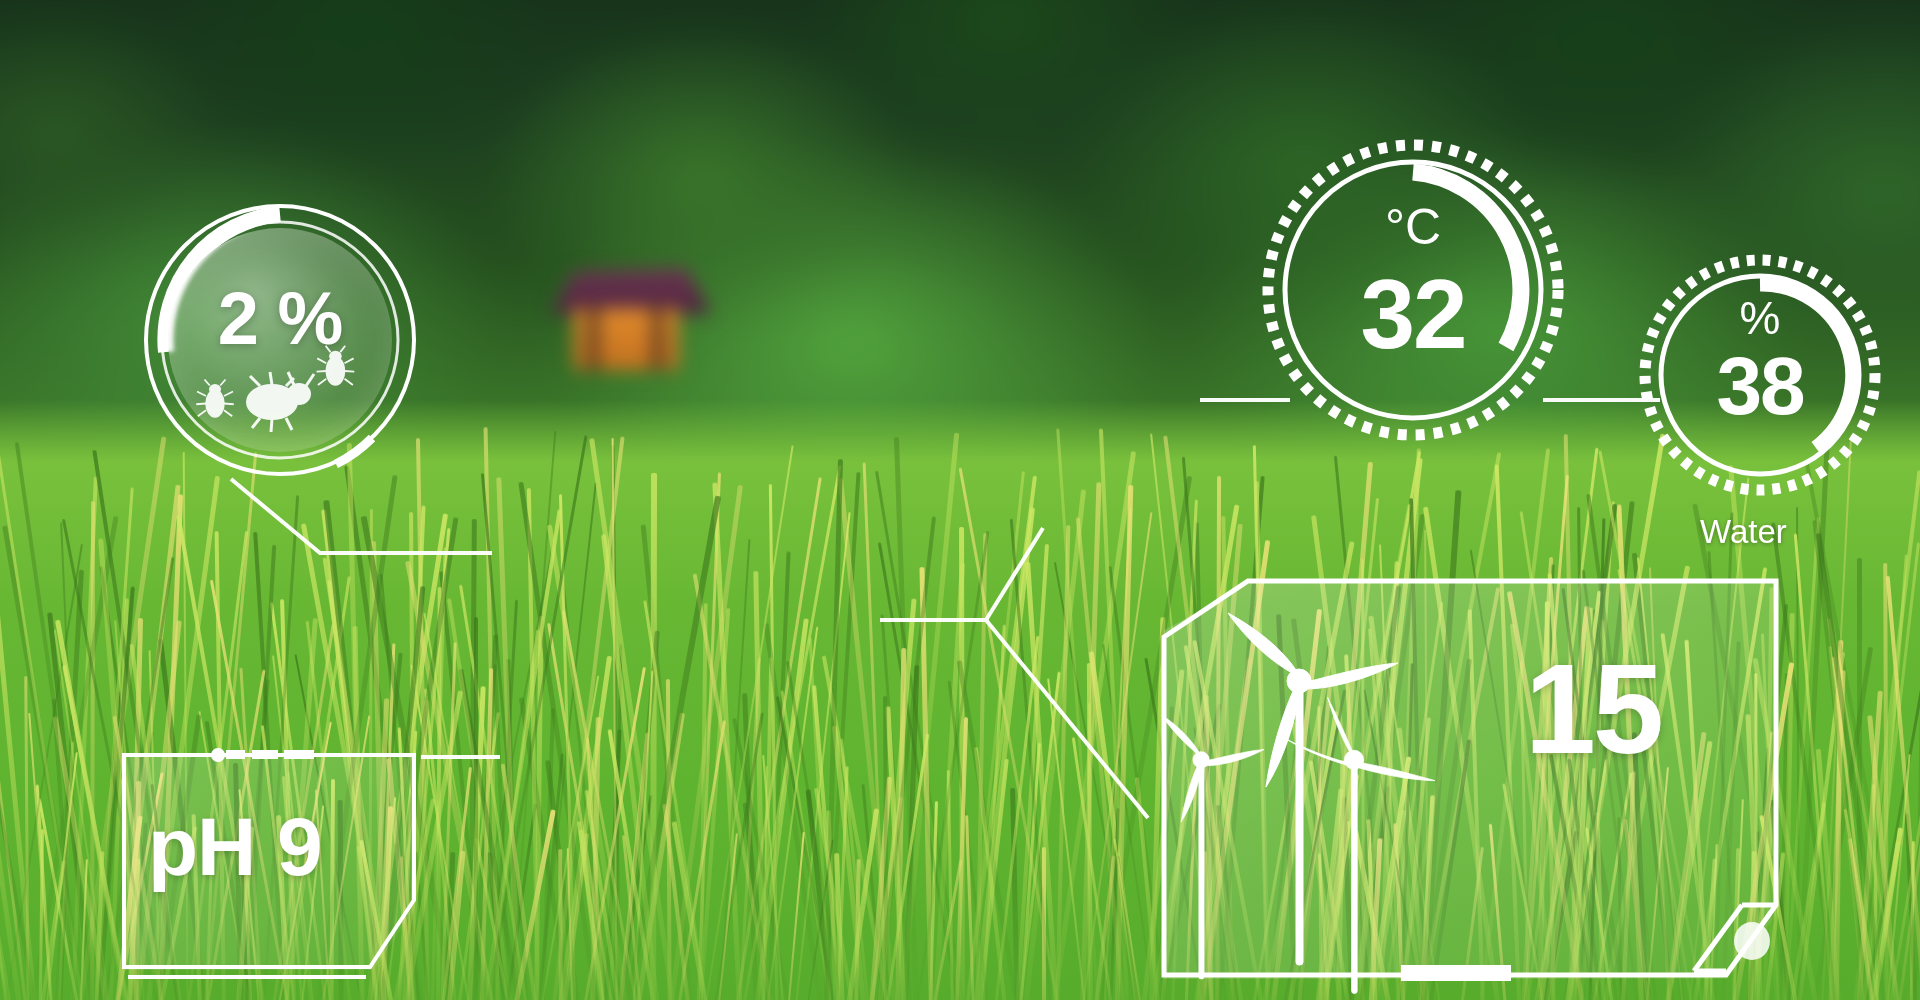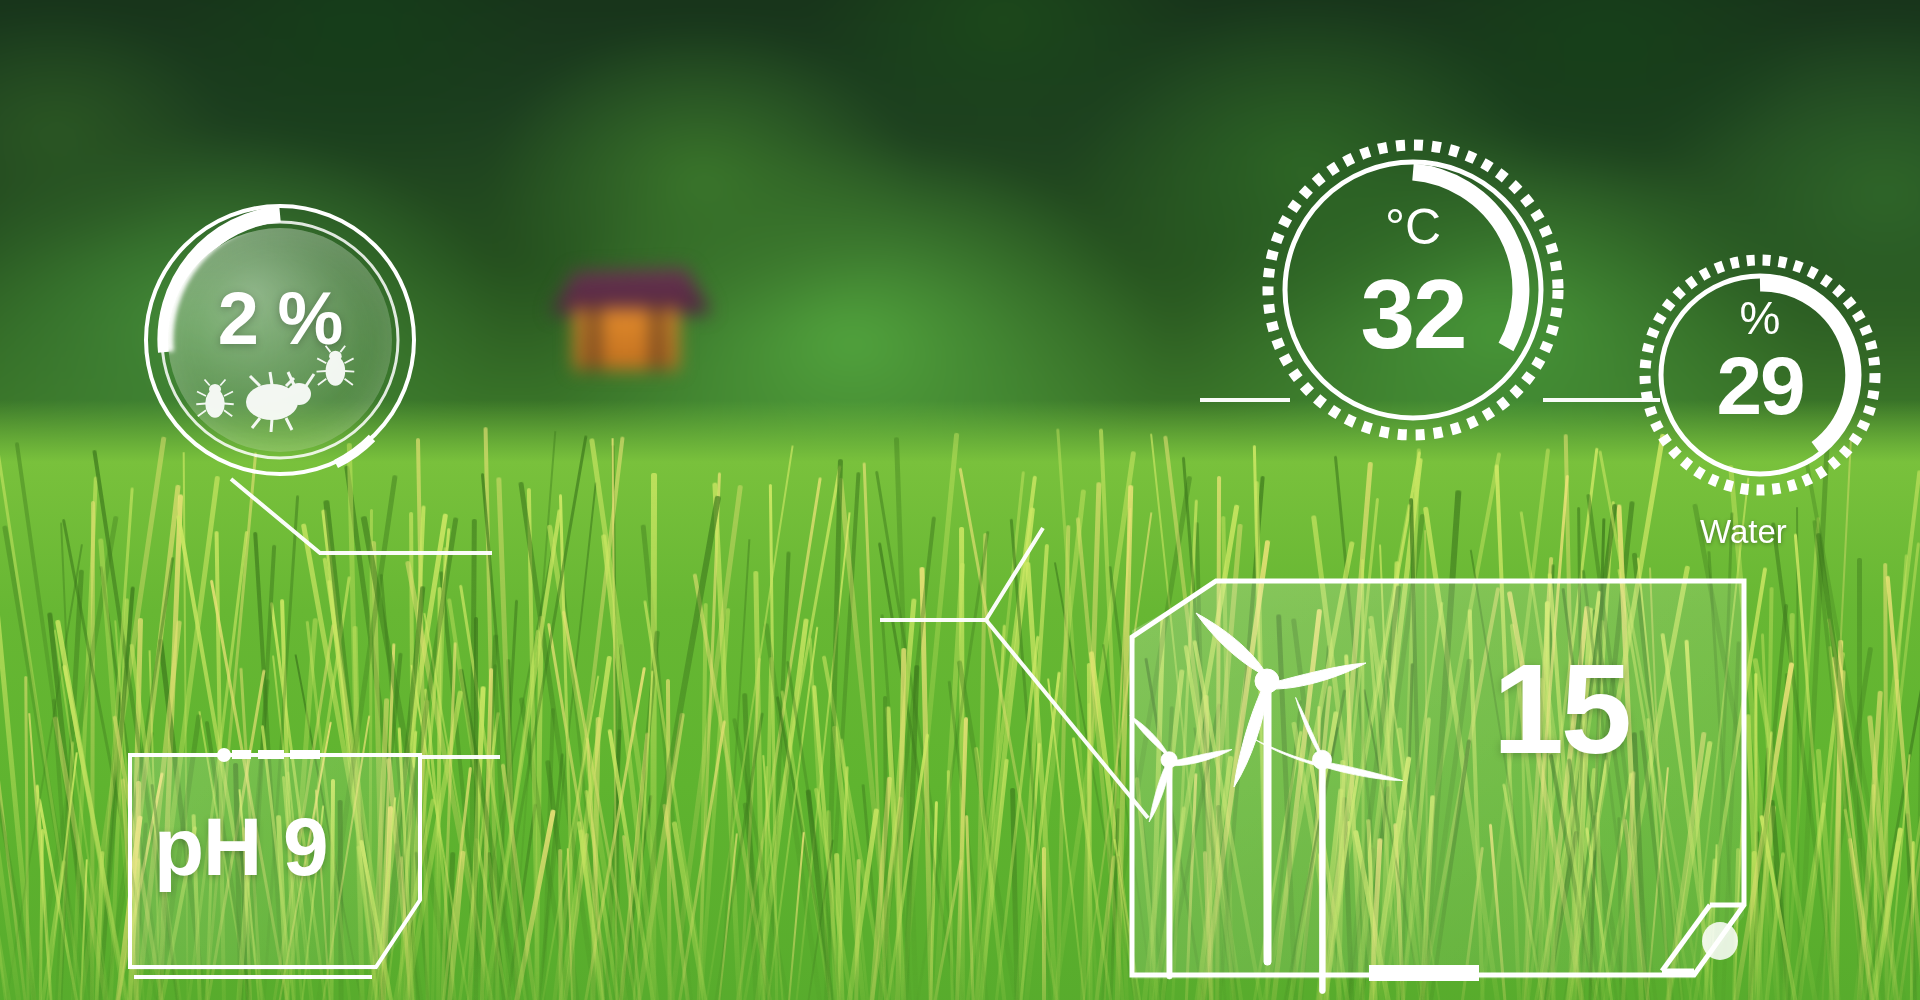--- a/index.html
+++ b/index.html
@@ -143,34 +143,34 @@
     position:absolute;left:0;right:0;top:36px;text-align:center;
     font-size:46px;font-weight:400;color:#fff;
   }
   #water-gauge .v{
     position:absolute;left:0;right:0;top:84px;text-align:center;
     font-size:82px;font-weight:700;color:#fff;letter-spacing:-2px;
   }
   #water-label{left:1700px;top:513px;font-size:33px;}
 
   
-  #ph-panel{left:124px;top:745px;width:310px;height:250px;}
+  #ph-panel{left:118px;top:745px;width:310px;height:250px;}
   #ph-panel .glass{
     position:absolute;left:6px;top:10px;width:290px;height:215px;
     background:linear-gradient(135deg,rgba(255,255,255,.17),rgba(255,255,255,.05));
     clip-path:polygon(0 0,100% 0,100% 72%,86% 100%,0 100%);
   }
   #ph-panel .v{
     position:absolute;left:30px;top:55px;
     font-size:82px;font-weight:700;color:#fff;letter-spacing:-1px;
     text-shadow:0 2px 7px rgba(0,0,0,.22);
   }
 
   
-  #wind-panel{left:1124px;top:575px;width:630px;height:420px;}
+  #wind-panel{left:1156px;top:575px;width:630px;height:420px;}
   #wind-panel .glass{
     position:absolute;left:8px;top:8px;width:612px;height:396px;
     background:linear-gradient(150deg,rgba(255,255,255,.20),rgba(255,255,255,.06));
     clip-path:polygon(14% 0,100% 0,100% 84%,92% 100%,0 100%,0 12%);
   }
   #wind-panel .turbines{position:absolute;left:28px;top:40px;width:330px;height:350px;}
   #wind-panel .v{
     position:absolute;right:125px;top:70px;
     font-size:128px;font-weight:700;color:#fff;line-height:1;letter-spacing:-3px;
     text-shadow:0 2px 9px rgba(0,0,0,.22);
@@ -829,21 +829,21 @@
     <div class="v">32</div>
   </div>
 
   <div class="hud" id="water-gauge">
     <svg width="240" height="240" viewBox="0 0 240 240">
       <circle cx="120" cy="120" r="115" fill="none" stroke="#fff" stroke-width="11" stroke-dasharray="8 8"></circle>
       <circle cx="120" cy="120" r="99" fill="none" stroke="#fff" stroke-width="5"></circle>
       <path d="M 120 29 A 91 91 0 0 1 176 193" fill="none" stroke="#fff" stroke-width="15" stroke-linecap="butt"></path>
     </svg>
     <div class="u">%</div>
-    <div class="v">29</div>
+    <div class="v">38</div>
   </div>
   <div class="lbl" id="water-label">Water</div>
 
   <div class="hud" id="ph-panel">
     <div class="glass"></div>
     <svg width="310" height="250" viewBox="0 0 310 250">
       <path d="M6 10 L296 10 L296 155 L252 222 L6 222 Z" fill="none" stroke="#fff" stroke-width="4"></path>
 
       <path d="M10 232 L248 232" stroke="#fff" stroke-width="4" fill="none"></path>
 

